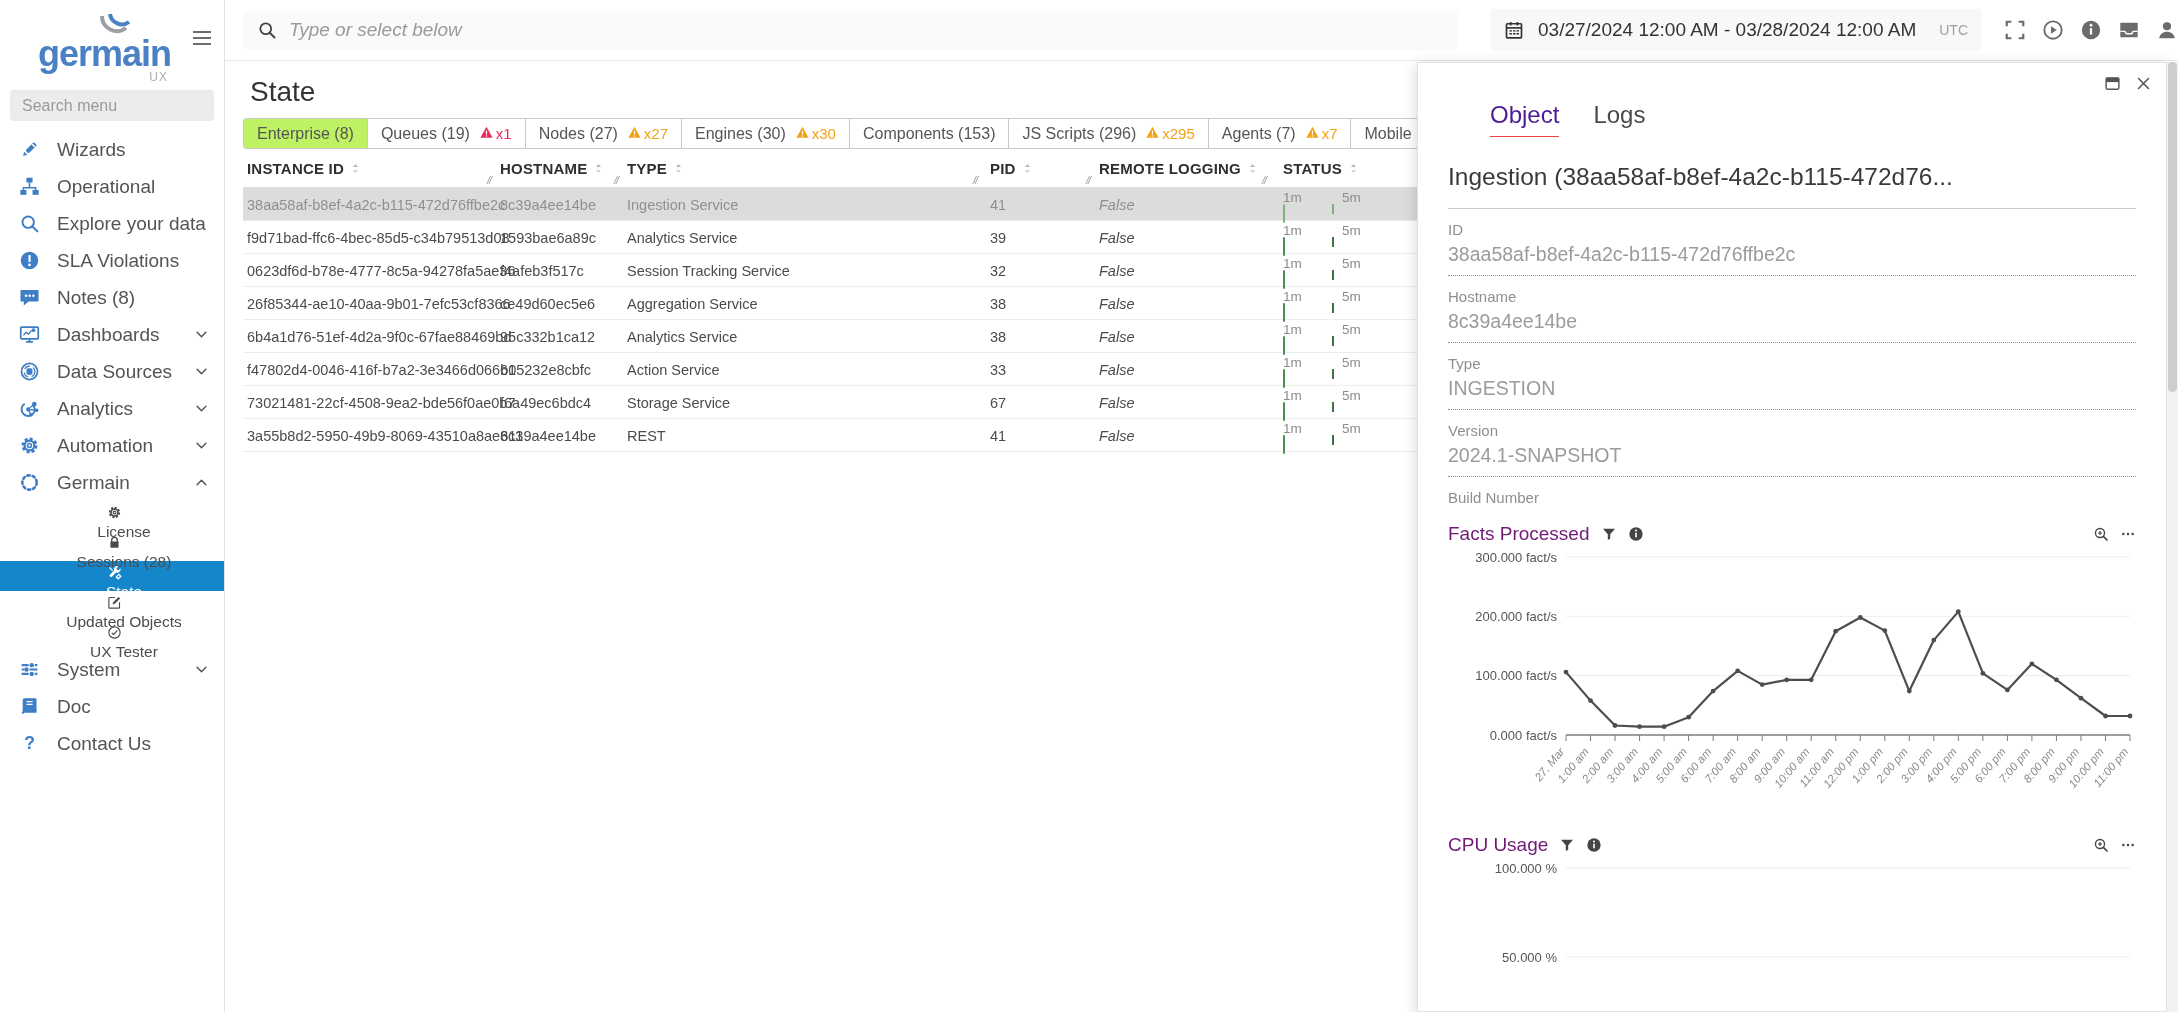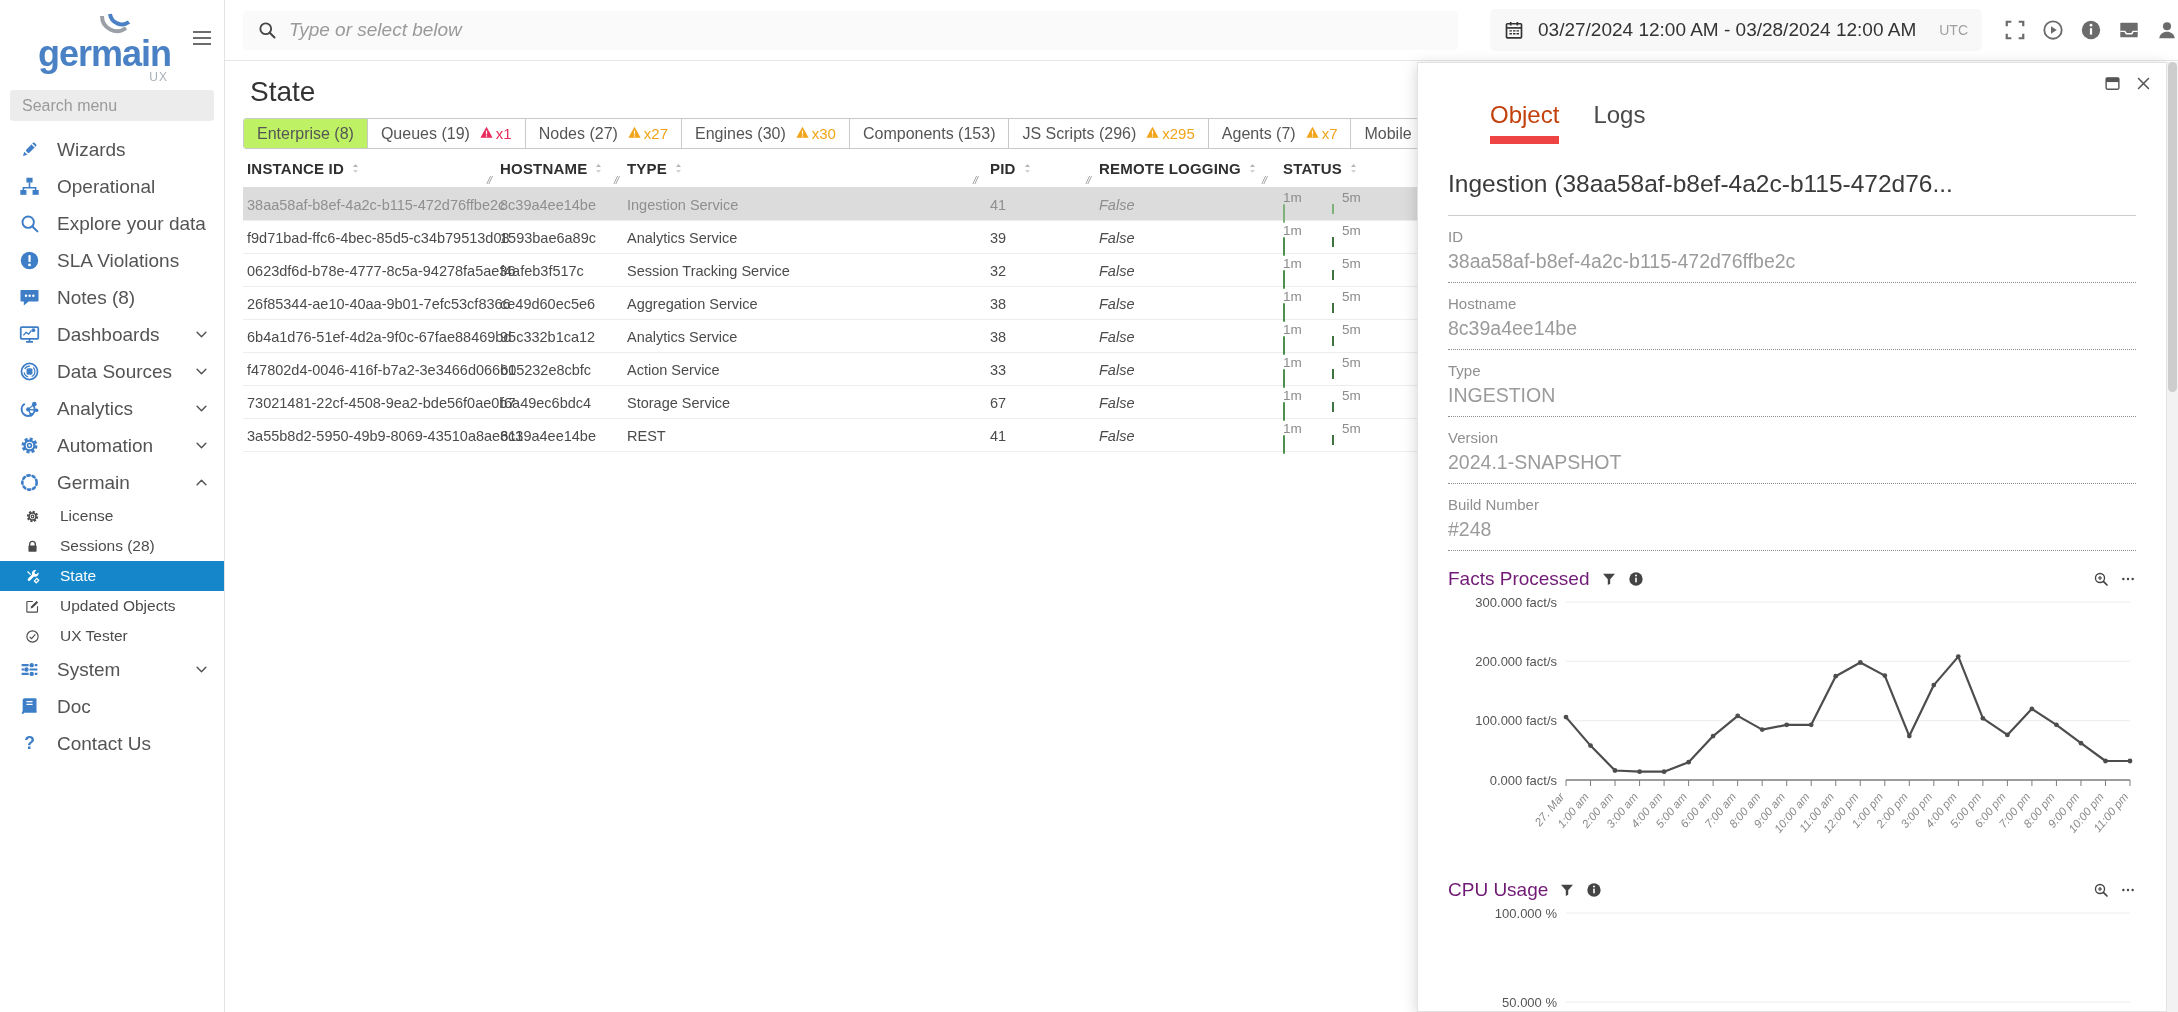--- a/index.html
+++ b/index.html
@@ -19,21 +19,21 @@
   .menu-search { margin:4px 10px 10px 10px; }
   .menu-search input { width:100%; height:31px; background:#ececec; border:none; border-radius:3px;
     padding:0 12px; font-size:16px; color:#666; font-family:inherit; outline:none; }
   .menu { }
   .menu-item { display:flex; align-items:center; height:37px; padding:0 14px 0 19px; cursor:pointer; color:#545454; }
   .menu-item .mi-icon { width:26px; height:22px; color:#3d7ec7; flex:0 0 26px; display:flex; align-items:center; }
   .menu-item .mi-icon svg { width:21px; height:21px; }
   .menu-item .mi-label { font-size:19px; margin-left:12px; flex:1; white-space:nowrap; }
   .menu-item .mi-chevron { width:16px; height:16px; color:#555; }
   .menu-item .mi-chevron svg { width:15px; height:15px; }
-  .menu-item.sub { height:30px; padding-left:25px; color:#4c4c4c; }
+  .menu-item.sub { height:30px; padding-left:25px; color:#4c4c4c;flex-direction:column; }
   .menu-item.sub .mi-icon { color:#4a4a4a; flex-basis:22px; width:22px; }
   .menu-item.sub .mi-icon svg { width:15px; height:15px; }
   .menu-item.sub .mi-label { font-size:15.5px; margin-left:13px; }
   .menu-item.selected { background:#1486c9; color:#fff; }
   .menu-item.selected .mi-icon { color:#fff; }
 
   
   .topbar { position:absolute; left:225px; top:0; width:1953px; height:61px; background:#fff;
     border-bottom:1px solid #e6e6e6; display:flex; align-items:center; z-index:5; }
   .global-search { display:flex; align-items:center; margin-left:18px; width:1315px; height:39px;
@@ -89,21 +89,21 @@
   .trow.selected .status-bar .tick { background:#7fb27b; }
 
   
   .panel { position:absolute; left:1417px; top:62px; width:750px; height:950px; background:#fff;
     border:1px solid #e2e2e2; box-shadow:0 3px 14px rgba(0,0,0,0.18); z-index:30; padding:14px 30px 0 30px; overflow:hidden; }
   .panel-win-icons { position:absolute; top:12px; right:14px; display:flex; gap:14px; color:#555; }
   .panel-win-icons .pw { width:17px; height:17px; cursor:pointer; }
   .panel-win-icons .pw svg { width:17px; height:17px; }
   .panel-tabs { display:flex; margin:24px 0 0 42px; gap:34px; }
   .ptab { font-size:24px; color:#4a4a4a; padding-bottom:7px; cursor:pointer; }
-  .ptab.active { color:#c2410c; border-bottom:8px solid #ef4444; }
+  .ptab.active { color:#4c1d95; border-bottom:1px solid #ef4444; }
   .panel-title { font-size:24.5px; color:#3a3a3a; margin-top:26px; white-space:nowrap; }
   .panel-hr { border:none; border-top:1px solid #ccc; margin-top:17px; }
   .field { margin-top:12px; }
   .field .f-label { font-size:15px; color:#8f8f8f; }
   .field .f-value { font-size:19.5px; color:#9b9b9b; margin-top:5px; padding-bottom:9px;
     border-bottom:1px dotted #8f8f8f; }
   .chart-head { display:flex; align-items:center; margin-top:17px; }
   .chart-title { font-size:19px; color:#701a75; }
   .ch-icon { width:16px; height:16px; color:#444; margin-left:11px; cursor:pointer; }
   .ch-icon svg { width:16px; height:16px; }
@@ -612,21 +612,20 @@
       <div class="field">
         <div class="f-label">Type</div>
         <div class="f-value">INGESTION</div>
       </div>
       <div class="field">
         <div class="f-label">Version</div>
         <div class="f-value">2024.1-SNAPSHOT</div>
       </div>
       <div class="field">
         <div class="f-label">Build Number</div>
-        <div class="f-value">#248</div>
       </div>
     </div>
 
   <div class="chart-head">
     <span class="chart-title">Facts Processed</span>
     <span class="ch-icon"><svg viewBox="0 0 24 24">
           <path d="M3 4h18l-7.2 8.2V19l-3.6 2v-8.8z" fill="currentColor"></path>
         </svg></span>
     <span class="ch-icon"><svg viewBox="0 0 24 24">
           <circle cx="12" cy="12" r="10" fill="currentColor"></circle>

